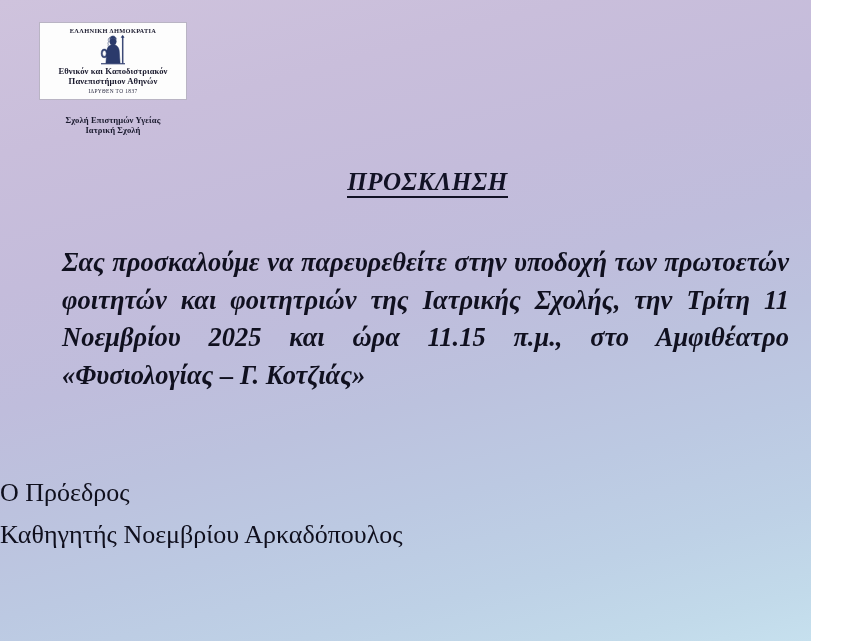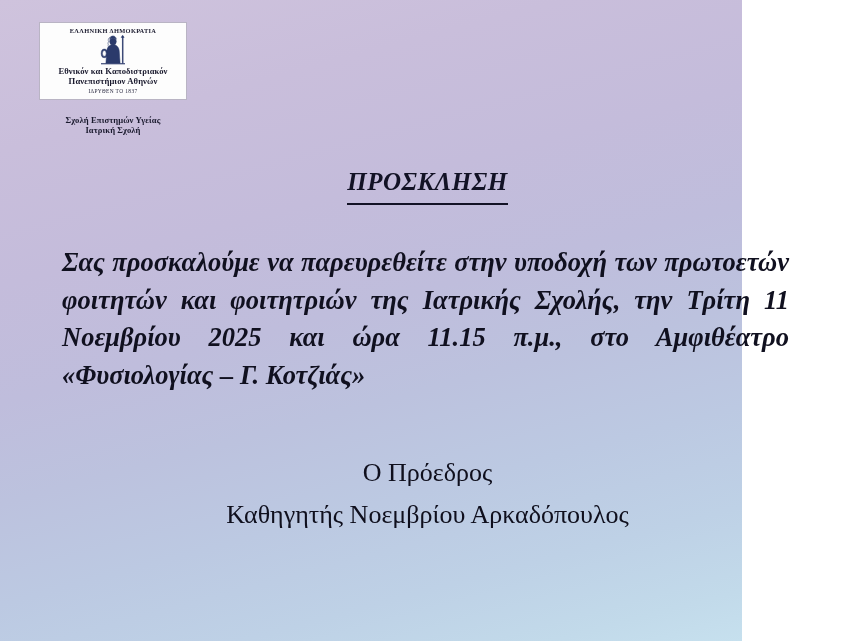--- a/index.html
+++ b/index.html
@@ -9,21 +9,21 @@
   }
   body {
     width: 855px;
     height: 641px;
     overflow: hidden;
     font-family: "Liberation Serif", serif;
   }
 
   #slide {
     position: relative;
-    width: 742px;
+    width: 811px;
     height: 641px;
     background: linear-gradient(165deg,
         #cfc3dd 0%,
         #c9bedb 18%,
         #c4bcdb 34%,
         #bfbddc 48%,
         #bcc2de 60%,
         #bcc9e2 72%,
         #bed1e6 84%,
         #c2daea 94%,
@@ -90,43 +90,42 @@
     width: 855px;
     text-align: center;
     font-size: 25px;
     font-style: italic;
     font-weight: 700;
     color: #121225;
     letter-spacing: 0.5px;
   }
   #title span {
     border-bottom: 2px solid #121225;
-    padding-bottom: 8px;
+    padding-bottom: 1px;
   }
 
   #invite-paragraph {
     position: absolute;
     left: 62px;
     top: 244px;
     width: 727px;
     text-align: justify;
     text-justify: inter-word;
     font-size: 26.5px;
     font-style: italic;
     font-weight: 700;
     color: #10101f;
     line-height: 1.42;
   }
 
   #signature {
     position: absolute;
     left: 0;
-    top: 452px;
+    top: 472px;
     width: 855px;
-    text-align: center;
     font-size: 26px;
     color: #0f0f1d;
     line-height: 1.6;
   }
   .sig-line { display: block; }
 </style>
 </head>
 <body>
 
 <div id="slide">

